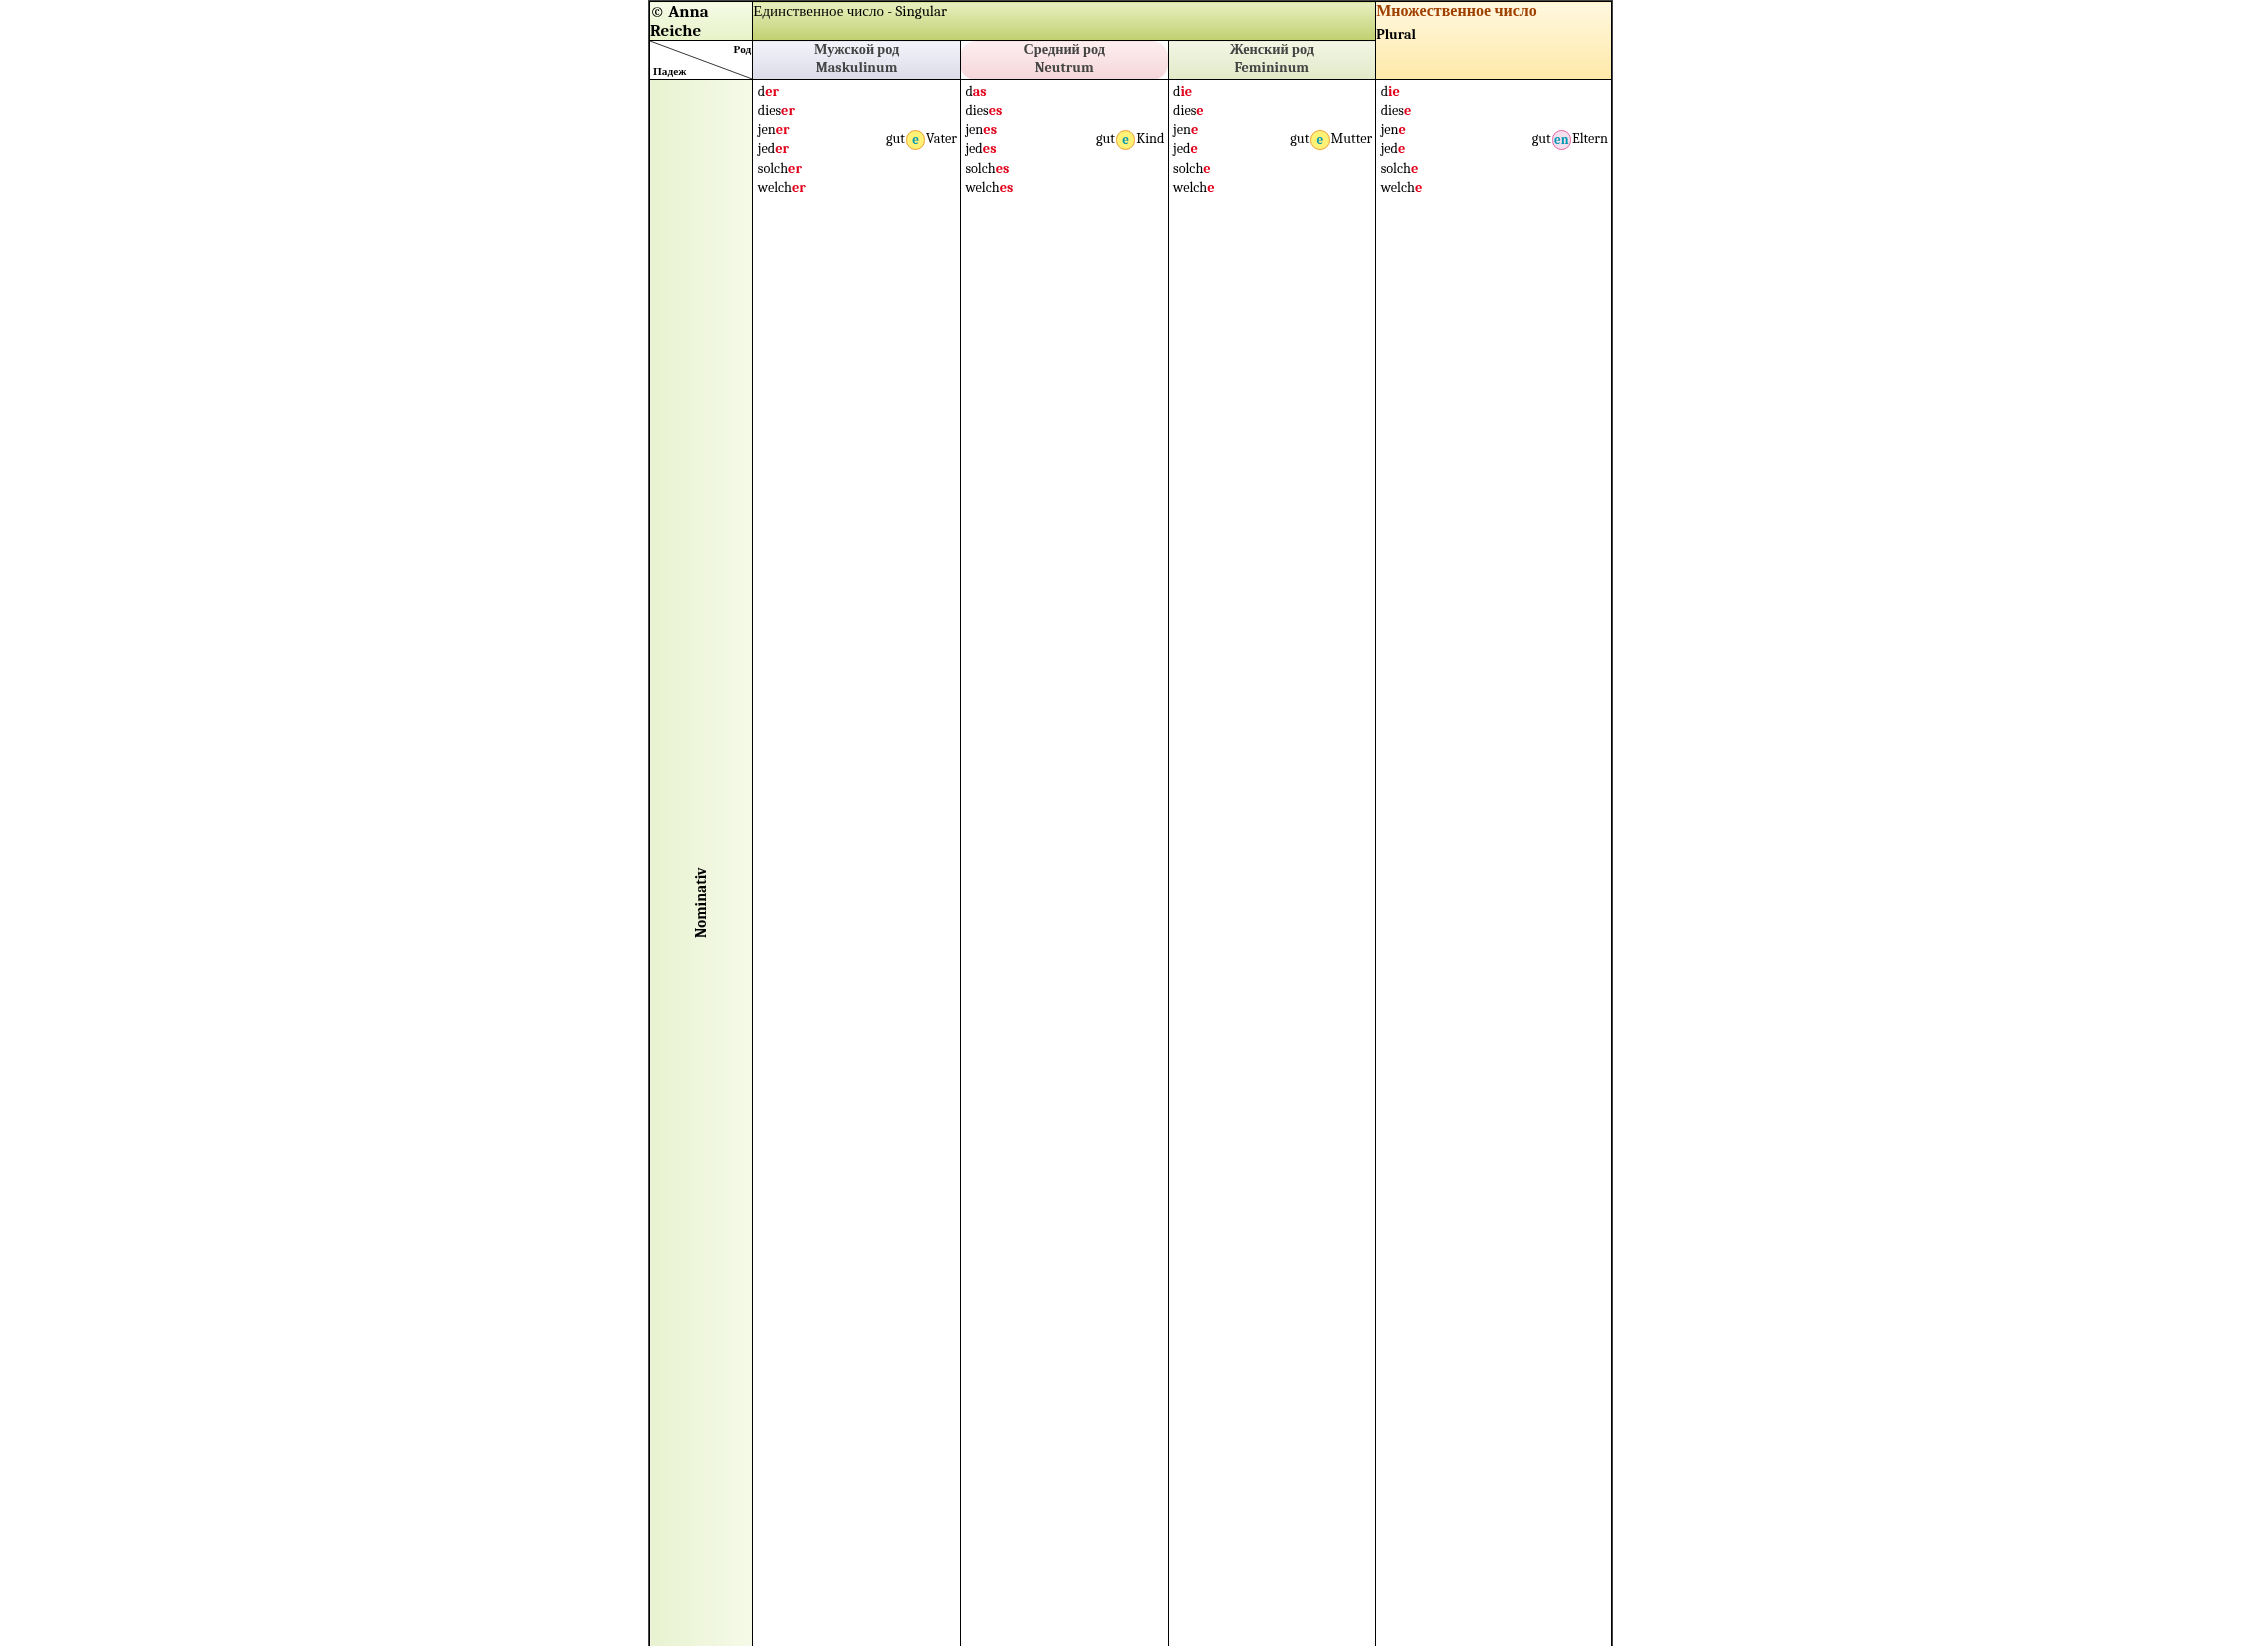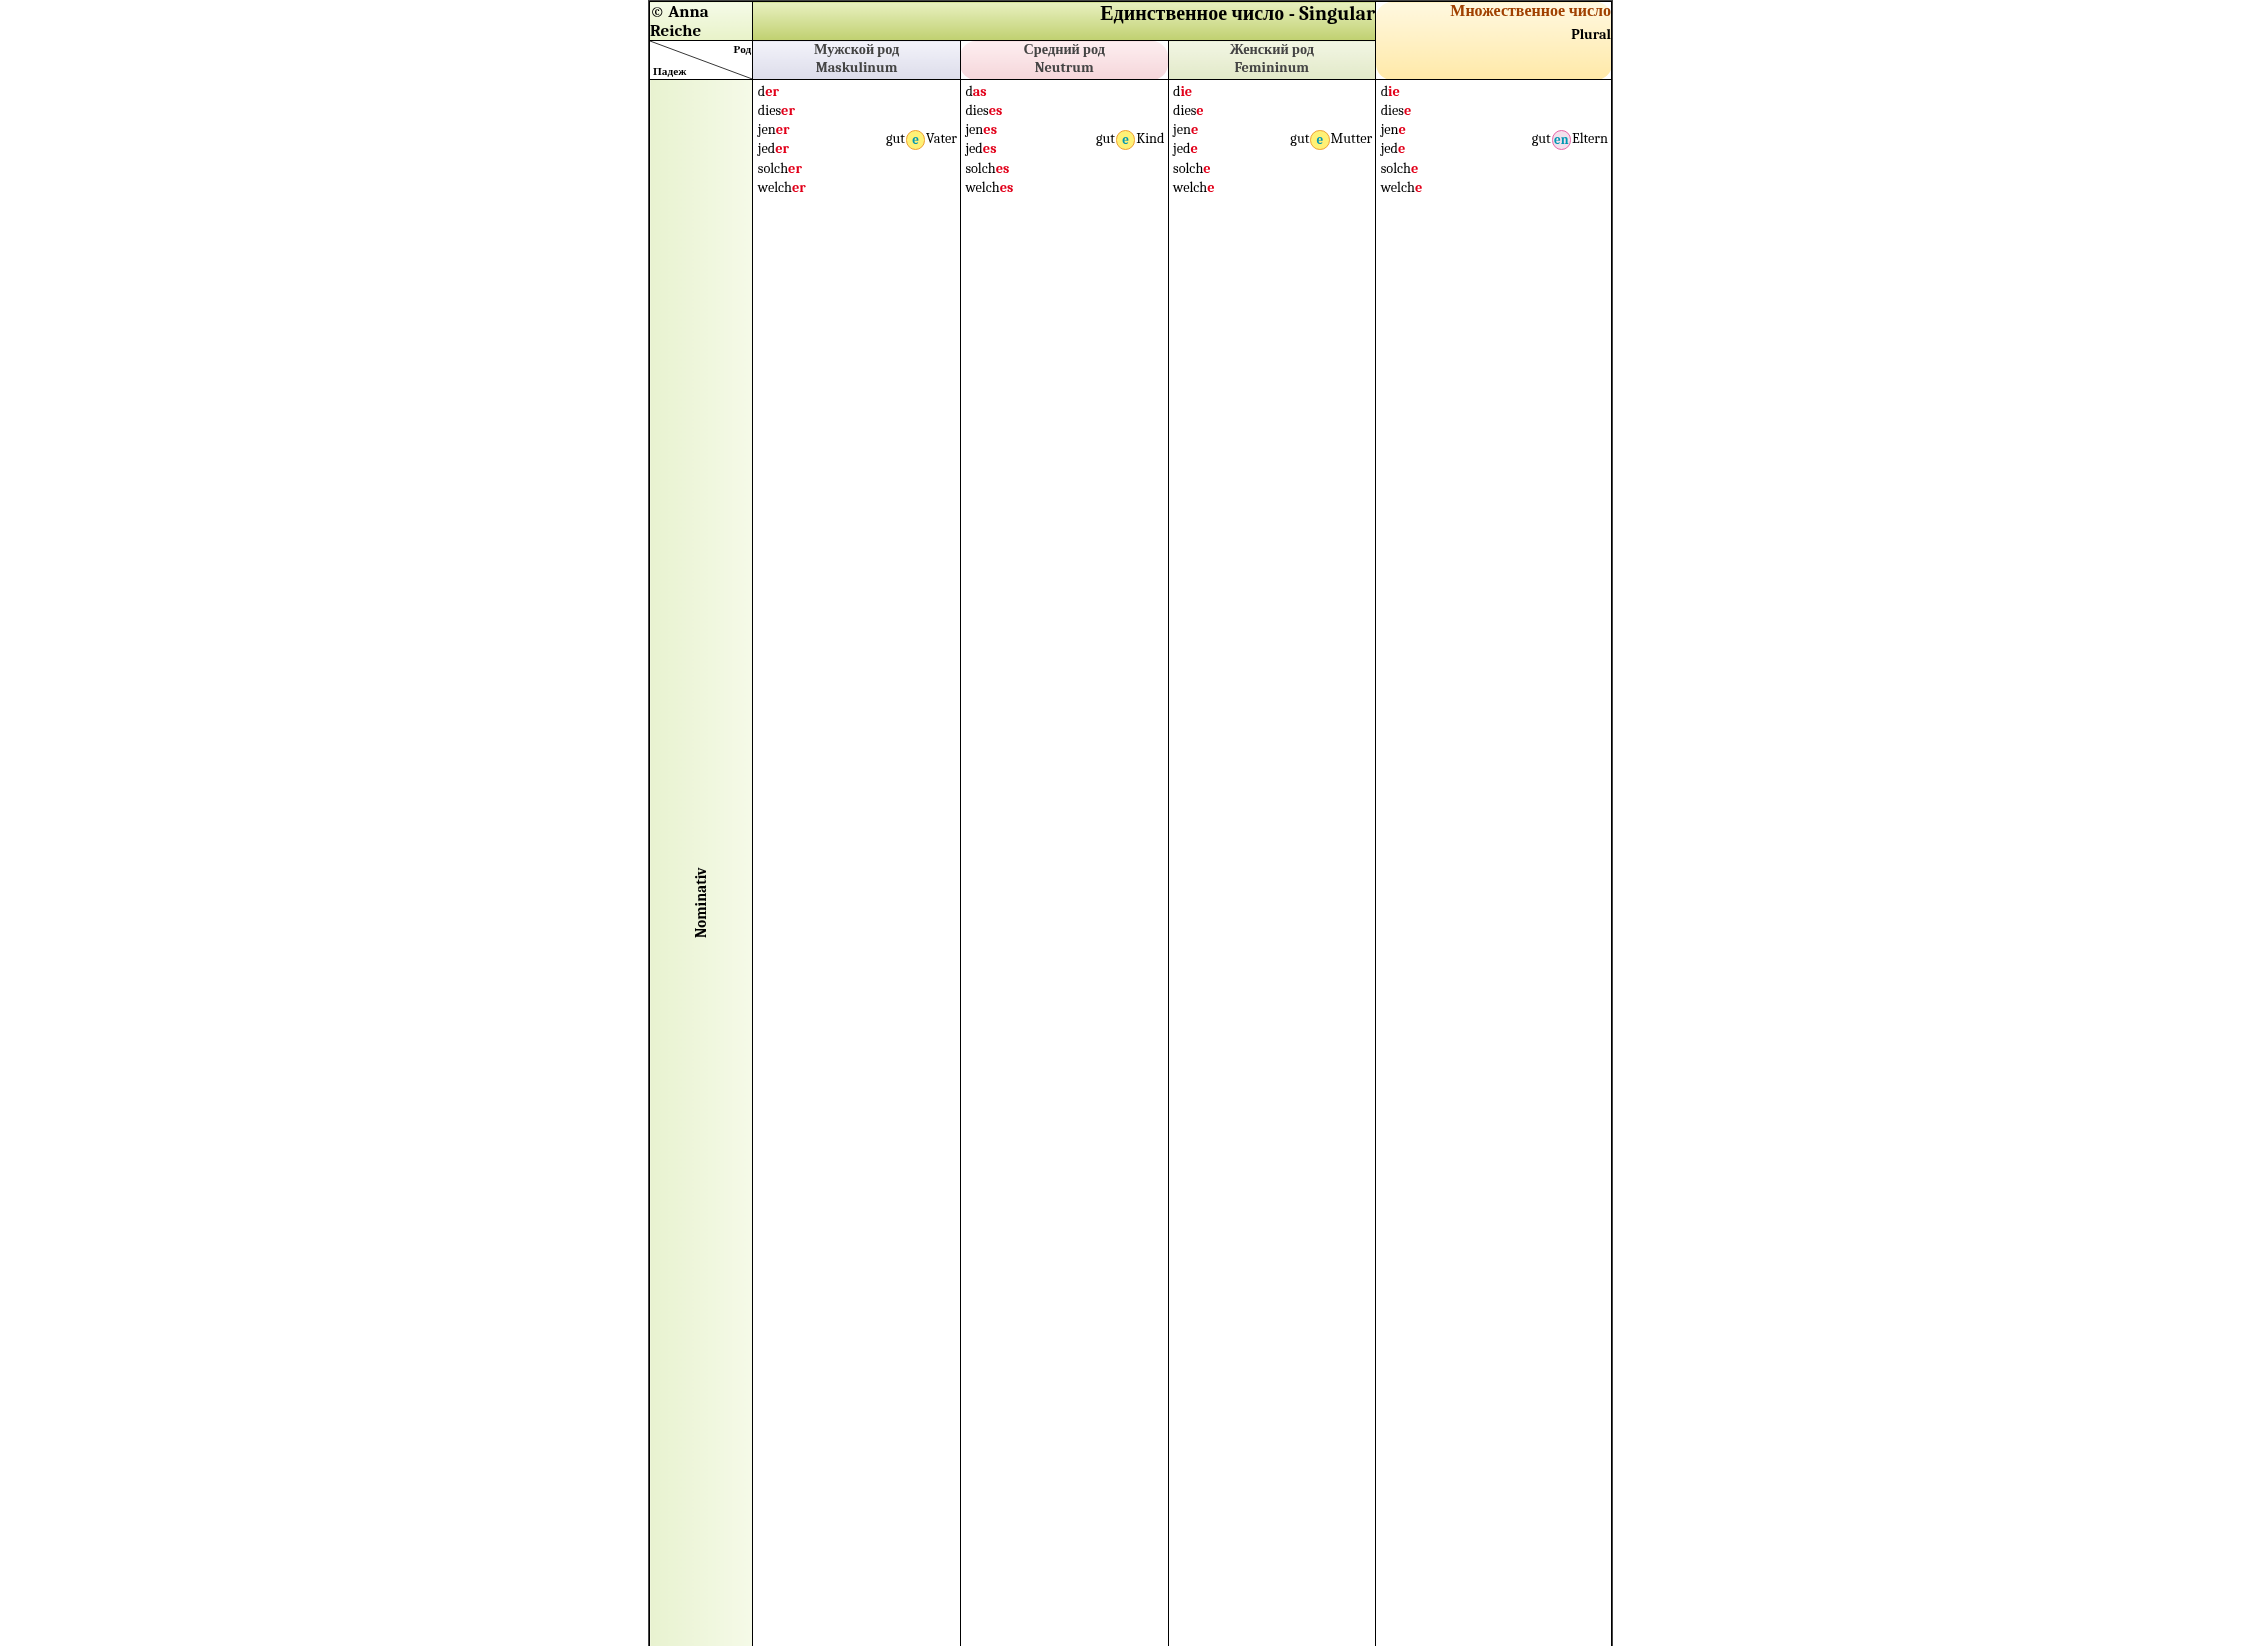--- a/index.html
+++ b/index.html
@@ -69,33 +69,32 @@
     table-layout: fixed;
   }
   table.grid td, table.grid th {
     border: 0.8px solid #000;
     padding: 0;
     vertical-align: top;
     position: relative;
   }
   .hdr-singular {
     background: linear-gradient(#e8f0c0, #c0d070);
-    font-weight: bold;
-    text-align: right;
-    font-size: 20px;
+    font-weight: normal;
+    text-align: left;
+    font-size: 15px;
     padding: 2.3px 0;
   }
   .hdr-plural {
     background: linear-gradient(#fff8e0, #ffe9a8);
     font-weight: bold;
-    text-align: right;
+    text-align: left;
     font-size: 16px;
     padding: 2.3px 0;
     color: #a04000;
-    border-radius: 16px;
   }
   .col-mask { background: linear-gradient(#f3f3fa, #dcdcea); }
   .col-neut { background: linear-gradient(#fdeef0, #f5d6da); border-radius: 16px; }
   .col-fem  { background: linear-gradient(#f2f6e4, #e2e9c8); margin-top: 36px; }
   .gender-hdr {
     text-align: center;
     font-weight: bold;
     font-size: 14.3px;
     color: #444;
     padding: 3px 0;

